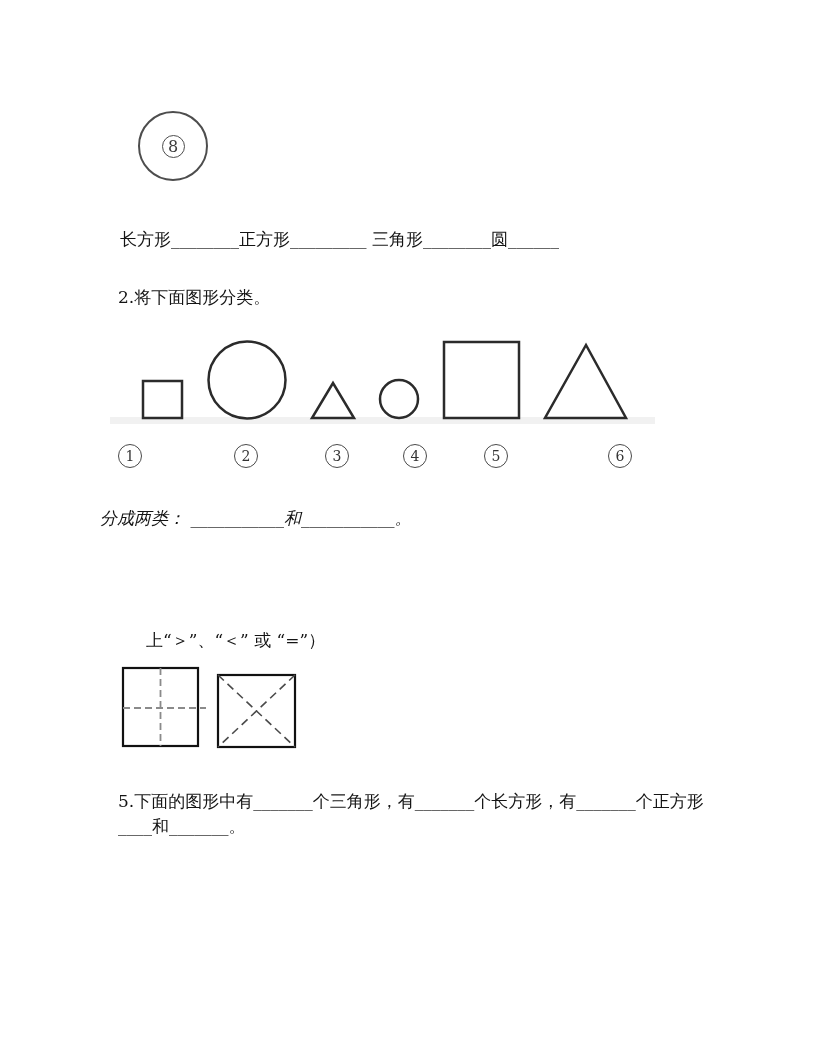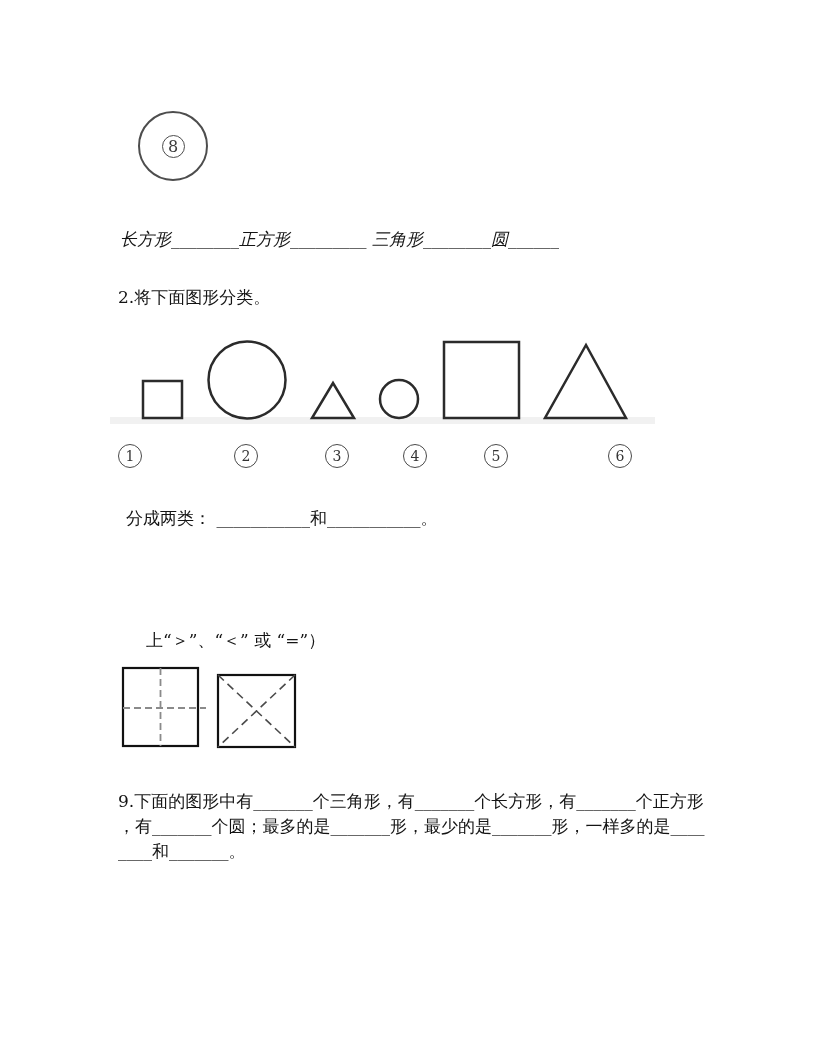--- a/index.html
+++ b/index.html
@@ -55,21 +55,21 @@
 <body>
 
 <div class="page">
 
   <div class="big-circle">
     <div class="inner-circled-num">
       <span>8</span>
     </div>
   </div>
 
-  <div class="txt" style="left:120px; top:228px;font-style:italic;">长方形________正方形_________ 三角形________圆______</div>
+  <div class="txt" style="left:120px; top:228px;">长方形________正方形_________ 三角形________圆______</div>
 
   <div class="txt" style="left:118px; top:286px;">2.将下面图形分类。</div>
 
   <div class="shapes-wrap">
     <svg width="555" height="100" viewBox="0 0 555 100">
       <rect x="5" y="91" width="545" height="7" fill="#f1f1f1" stroke="none"></rect>
       <rect x="38" y="55" width="39" height="37" fill="#ffffff" stroke="#2b2b2b" stroke-width="2.5"></rect>
       <circle cx="142" cy="54" r="38.5" fill="#ffffff" stroke="#2b2b2b" stroke-width="2.5"></circle>
       <polygon points="207,92 249,92 228,57" fill="#ffffff" stroke="#2b2b2b" stroke-width="2.5"></polygon>
       <circle cx="294" cy="73" r="19" fill="#ffffff" stroke="#2b2b2b" stroke-width="2.5"></circle>
@@ -90,34 +90,33 @@
   <div class="shape-label" style="left:403px;">
       <span>4</span>
     </div>
   <div class="shape-label" style="left:484px;">
       <span>5</span>
     </div>
   <div class="shape-label" style="left:608px;">
       <span>6</span>
     </div>
 
-  <div class="txt" style="left:126px; top:507px;">分成两类： ___________和___________。</div>
+  <div class="txt" style="left:100px; top:507px;font-style:italic;">分成两类： ___________和___________。</div>
 
   <div class="txt" style="left:118px; top:629px;margin-left:28px;">上“＞”、“＜” 或 “=”）</div>
 
   <div class="q4-squares">
     <svg width="190" height="90" viewBox="0 0 190 90">
       <rect x="5" y="4" width="75" height="78" fill="#ffffff" stroke="#111111" stroke-width="2.2"></rect>
       <line x1="42.5" y1="4" x2="42.5" y2="82" stroke="#8a8a8a" stroke-width="1.8" stroke-dasharray="7,4"></line>
       <line x1="5" y1="44" x2="88" y2="44" stroke="#8a8a8a" stroke-width="1.8" stroke-dasharray="7,4"></line>
       <rect x="100" y="11" width="77" height="72" fill="#ffffff" stroke="#111111" stroke-width="2.2"></rect>
       <line x1="100" y1="11" x2="177" y2="83" stroke="#4a4a4a" stroke-width="1.6" stroke-dasharray="8,5"></line>
       <line x1="177" y1="11" x2="100" y2="83" stroke="#4a4a4a" stroke-width="1.6" stroke-dasharray="8,5"></line>
     </svg>
   </div>
 
   <div class="q5-block">
-    <div class="line">9.下面的图形中有_______个三角形，有_______个长方形，有_______个正方形</div>
-    <div class="line">，有_______个圆；最多的是_______形，最少的是_______形，一样多的是____</div>
+    <div class="line">5.下面的图形中有_______个三角形，有_______个长方形，有_______个正方形</div>
     <div class="line">____和_______。</div>
   </div>
 
 </div>
 
 </body></html>

